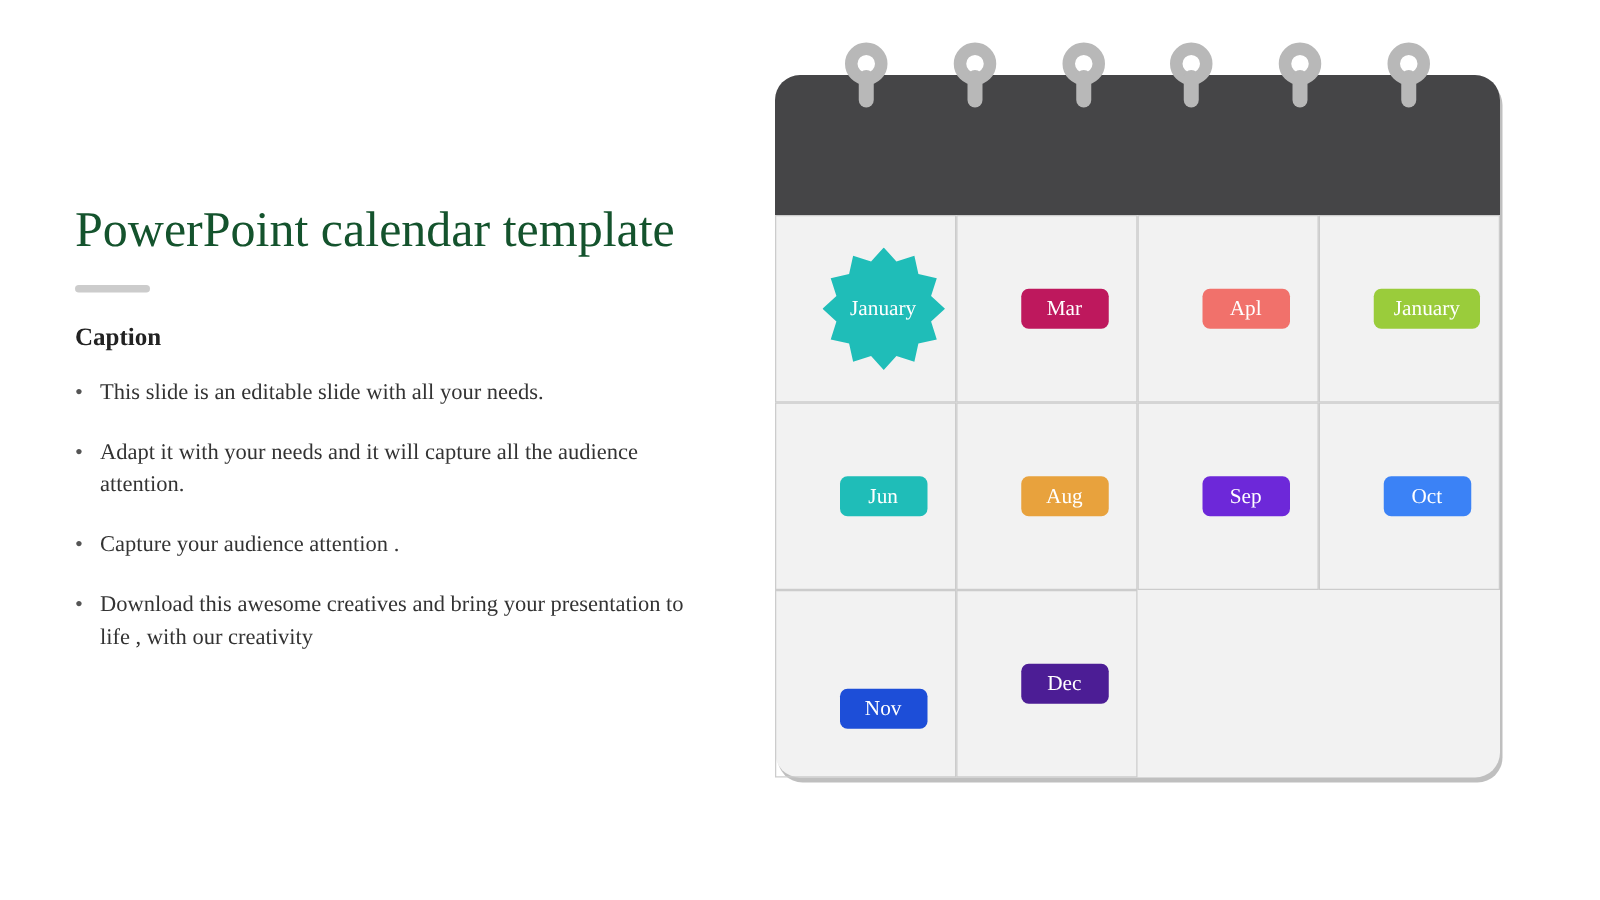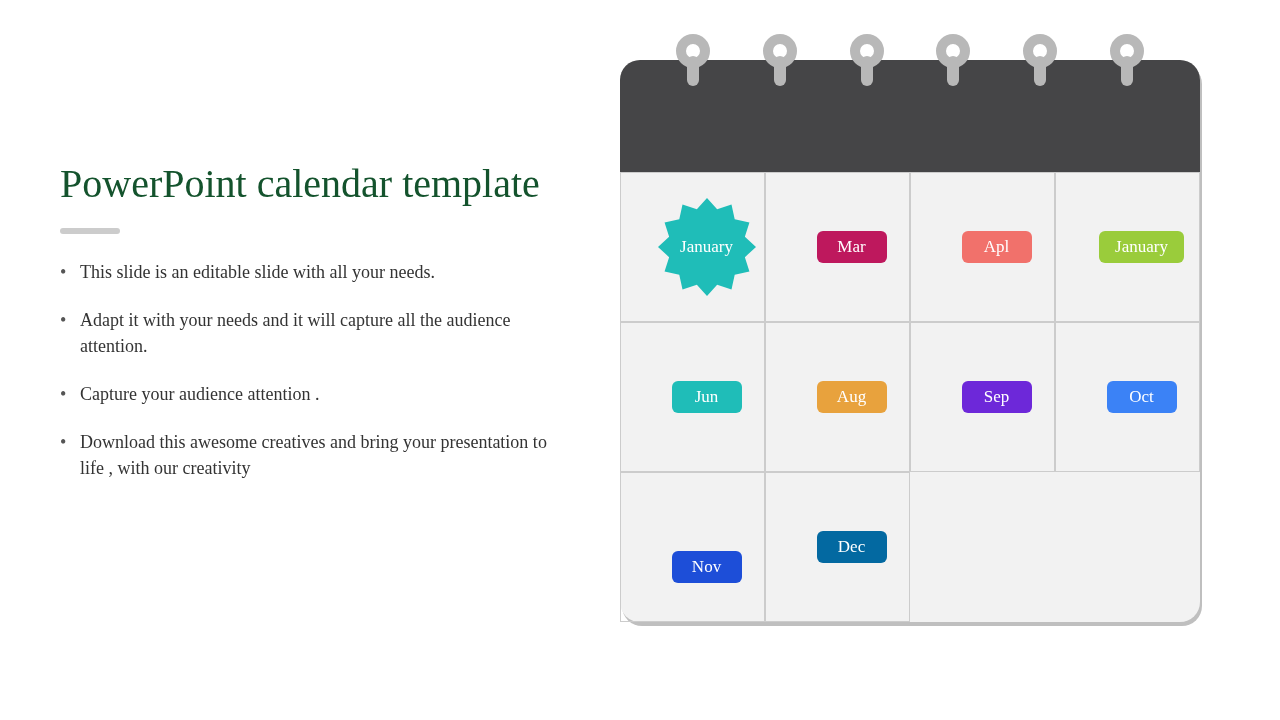--- a/index.html
+++ b/index.html
@@ -149,20 +149,21 @@
   font-size: 17px;
   z-index: 2;
 }
 </style>
 </head>
 <body>
 
 <div class="left-panel">
   <h1 class="title">PowerPoint calendar template</h1>
   <div class="underline"></div>
+  <div class="caption-label">Caption</div>
   <ul class="bullets">
     <li>This slide is an editable slide with all your needs.</li>
     <li>Adapt it with your needs and it will capture all the audience attention.</li>
     <li>Capture your audience attention .</li>
     <li>Download this awesome creatives and bring your presentation to life , with our creativity</li>
   </ul>
 </div>
 
 <div class="calendar-wrap">
   <div class="calendar">
@@ -221,17 +222,17 @@
         <div class="cell">
           <div class="month-btn" style="background: #6d28d9;">Sep</div>
         </div>
         <div class="cell">
           <div class="month-btn" style="background: #3b82f6;">Oct</div>
         </div>
         <div class="cell">
           <div class="month-btn" style="background: #1d4ed8; margin-top: 39px;">Nov</div>
         </div>
         <div class="cell">
-          <div class="month-btn" style="background: #0369a1;">Dec</div>
+          <div class="month-btn" style="background: #4c1d95;">Dec</div>
         </div>
       </div>
   </div>
 </div>
 
 </body></html>

